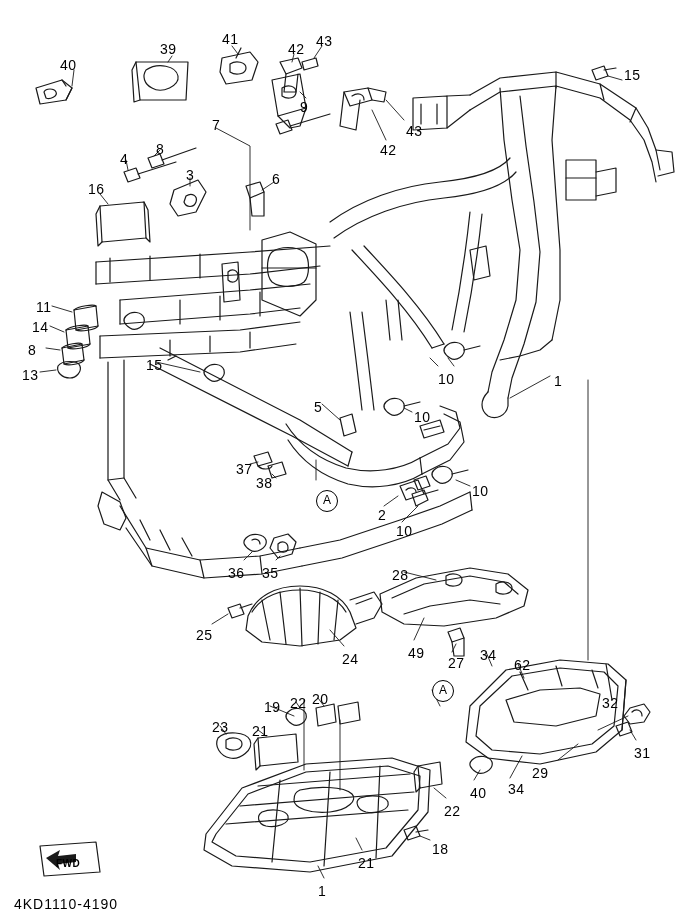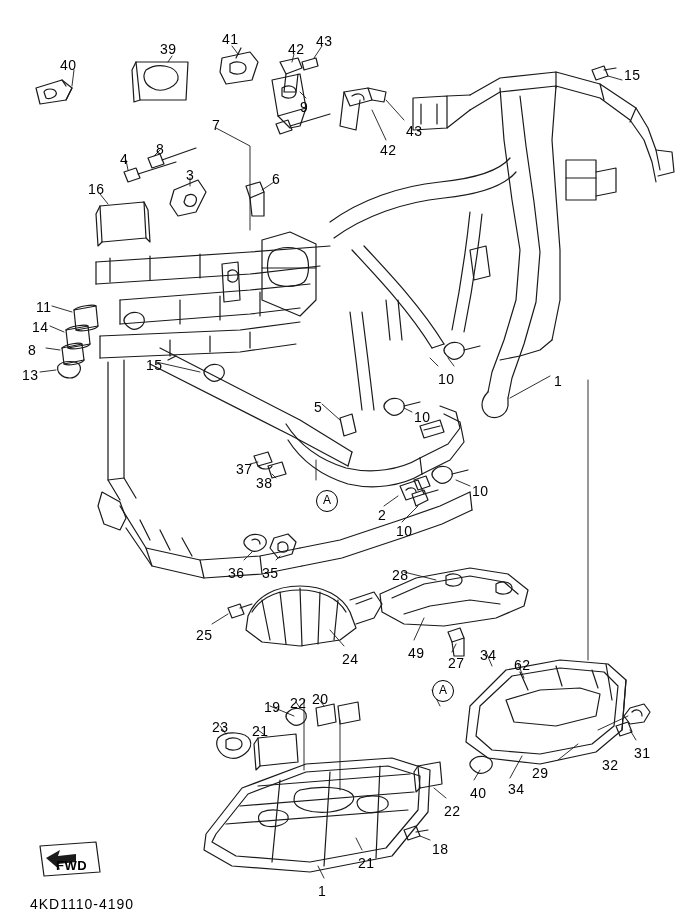--- a/index.html
+++ b/index.html
@@ -33,28 +33,27 @@
     line-height: 1;
   }
   .partno {
     position: absolute;
     left: 14px;
     top: 896px;
     font-family: "Liberation Sans", sans-serif;
     font-size: 14px;
     letter-spacing: 1px;
     color: #000000;
-    margin-left: 16px;
   }
   .fwd-label {
     position: absolute;
     left: 56px;
     top: 858px;
     font-family: "Liberation Sans", sans-serif;
-    font-size: 13px;
+    font-size: 10px;
     font-weight: bold;
     letter-spacing: 0.5px;
     color: #000000;
   }
   .amark {
     position: absolute;
     width: 20px;
     height: 20px;
     border: 1.4px solid #000;
     border-radius: 50%;
@@ -392,21 +391,21 @@
   <div class="callout" style="left:396px;top:524px">10</div>
   <div class="callout" style="left:228px;top:566px">36</div>
   <div class="callout" style="left:262px;top:566px">35</div>
   <div class="callout" style="left:392px;top:568px">28</div>
   <div class="callout" style="left:196px;top:628px">25</div>
   <div class="callout" style="left:342px;top:652px">24</div>
   <div class="callout" style="left:408px;top:646px">49</div>
   <div class="callout" style="left:448px;top:656px">27</div>
   <div class="callout" style="left:480px;top:648px">34</div>
   <div class="callout" style="left:514px;top:658px">62</div>
-  <div class="callout" style="left:602px;top:758px">32</div>
+  <div class="callout" style="left:602px;top:696px">32</div>
   <div class="callout" style="left:634px;top:746px">31</div>
   <div class="callout" style="left:532px;top:766px">29</div>
   <div class="callout" style="left:508px;top:782px">34</div>
   <div class="callout" style="left:470px;top:786px">40</div>
   <div class="callout" style="left:264px;top:700px">19</div>
   <div class="callout" style="left:290px;top:696px">22</div>
   <div class="callout" style="left:312px;top:692px">20</div>
   <div class="callout" style="left:212px;top:720px">23</div>
   <div class="callout" style="left:252px;top:724px">21</div>
   <div class="callout" style="left:444px;top:804px">22</div>

